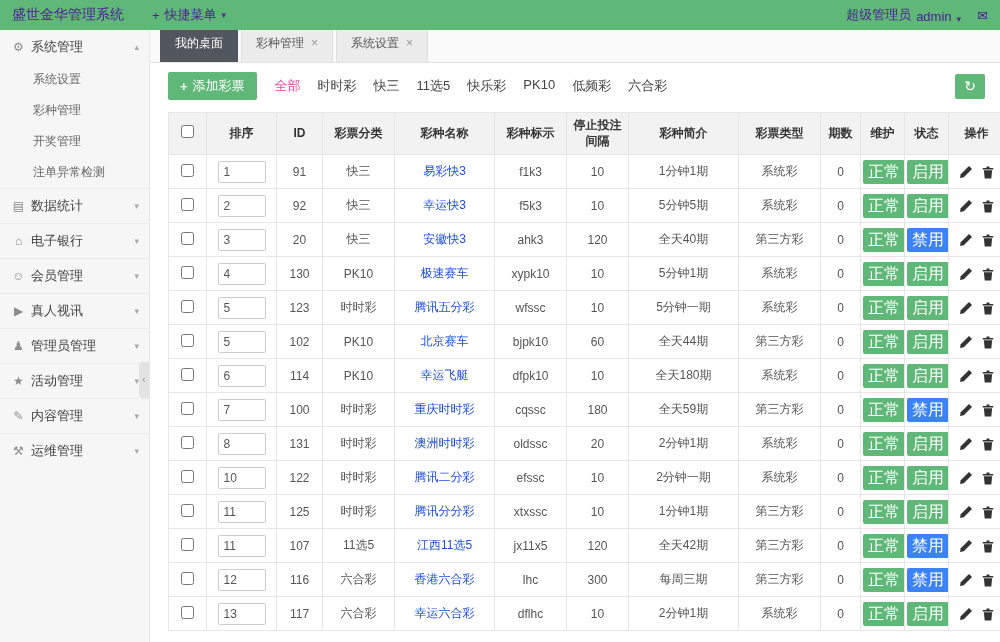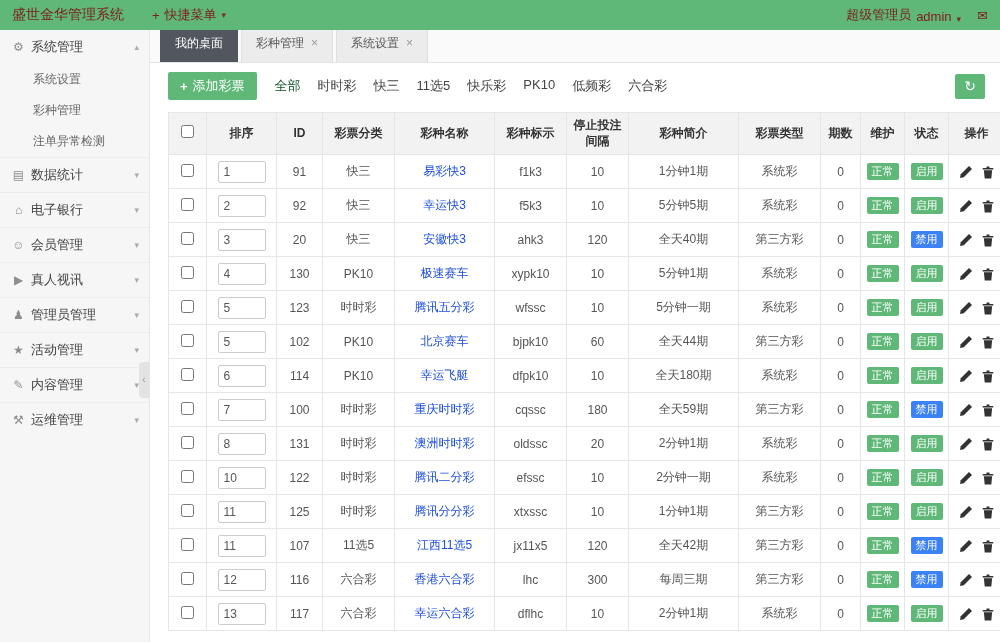--- a/index.html
+++ b/index.html
@@ -1,20 +1,20 @@
 <!DOCTYPE html>
 <html><head>
 <meta charset="utf-8">
 <style>
   *{box-sizing:border-box;margin:0;padding:0}
   html,body{width:1000px;height:642px;overflow:hidden}
   body{font-family:"Liberation Sans","DejaVu Sans",sans-serif;background:#fff;color:#333}
 
   
-  .topbar{height:30px;background:#5FB878;color:#7f1d1d;display:flex;align-items:center;padding:0 12px;font-size:13px}
+  .topbar{height:30px;background:#5FB878;color:#4c1d95;display:flex;align-items:center;padding:0 12px;font-size:13px}
   .brand{font-size:14px;margin-right:28px;white-space:nowrap}
   .quick-menu{display:flex;align-items:center;gap:5px;cursor:pointer}
   .topbar .caret{font-size:9px;opacity:.9}
   .topbar-right{margin-left:auto;display:flex;align-items:center;gap:16px}
   .user-menu{display:flex;align-items:flex-end;gap:5px;cursor:pointer}
   .msg-ico{font-size:13px;cursor:pointer}
 
   
   .layout{display:flex;height:612px}
   .sidebar{width:150px;background:#f6f6f6;border-right:1px solid #e6e6e6;position:relative;flex-shrink:0}
@@ -32,30 +32,30 @@
   .tab{display:flex;align-items:center;gap:7px;height:39px;padding:0 14px;font-size:12px;background:#ececec;color:#555;border:1px solid #dfdfdf;border-bottom:none;border-radius:3px 3px 0 0;cursor:pointer;white-space:nowrap}
   .tab.selected{background:#52575f;color:#fff;border-color:#52575f}
   .tab-close{color:#999;font-size:12px;line-height:1}
 
   .content{flex:1;padding:9px 15px 0 18px}
   .toolbar{display:flex;align-items:center;margin-bottom:12px}
   .btn-add{background:#5FB878;color:#fff;border:0;border-radius:2px;padding:0 12px;height:28px;font-size:13px;display:flex;align-items:center;gap:5px;cursor:pointer;font-family:inherit}
   .btn-add .plus{font-weight:bold;font-size:13px}
   .filters{display:flex;gap:17px;margin-left:18px;font-size:13px}
   .filter{color:#444;text-decoration:none;cursor:pointer;white-space:nowrap}
-  .filter.active{color:#14532d}
+  .filter.active{color:#ec4899}
   .btn-refresh{margin-left:auto;background:#5FB878;color:#fff;border:0;border-radius:2px;width:30px;height:25px;font-size:14px;cursor:pointer;line-height:1}
 
   
   table{width:100%;border-collapse:collapse;table-layout:fixed;font-size:12px;color:#555}
   th,td{border:1px solid #e6e6e6;text-align:center;padding:2px 2px;height:34px;overflow:hidden}
   thead th{background:#f2f2f2;color:#333;font-weight:bold;height:42px;line-height:1.3}
   .sort-input{width:48px;height:22px;border:1px solid #ccc;border-radius:2px;padding:0 5px;font-size:12px;color:#555;font-family:inherit}
   .name-link{color:#1d4ed8;cursor:pointer}
-  .badge{display:inline-block;padding:2px 5px;border-radius:2px;font-size:11px;color:#fff;line-height:1.25;white-space:nowrap}
+  .badge{display:inline-block;padding:2px 5px;border-radius:2px;font-size:16px;color:#fff;line-height:1.25;white-space:nowrap}
   .badge.green{background:#5FB878}
   .badge.gray{background:#3b82f6}
   .op{display:inline-block;margin:0 5px;cursor:pointer;vertical-align:middle;line-height:0}
 </style>
 </head>
 <body>
 
 <header class="topbar">
   <div class="brand">盛世金华管理系统</div>
   <div class="quick-menu">
@@ -77,20 +77,21 @@
   <aside class="sidebar">
     <nav>
         <div class="sb-top">
           <span class="sb-ico">⚙</span>
           <span class="sb-label">系统管理</span>
           <span class="sb-caret">▴</span>
         </div>
         <div class="sb-sub">
           <div class="sb-sub-item">系统设置</div>
           <div class="sb-sub-item">彩种管理</div>
+          <div class="sb-sub-item">开奖管理</div>
           <div class="sb-sub-item">注单异常检测</div>
         </div>
         <div class="sb-top">
           <span class="sb-ico">▤</span>
           <span class="sb-label">数据统计</span>
           <span class="sb-caret">▾</span>
         </div>
         <div class="sb-top">
           <span class="sb-ico">⌂</span>
           <span class="sb-label">电子银行</span>

